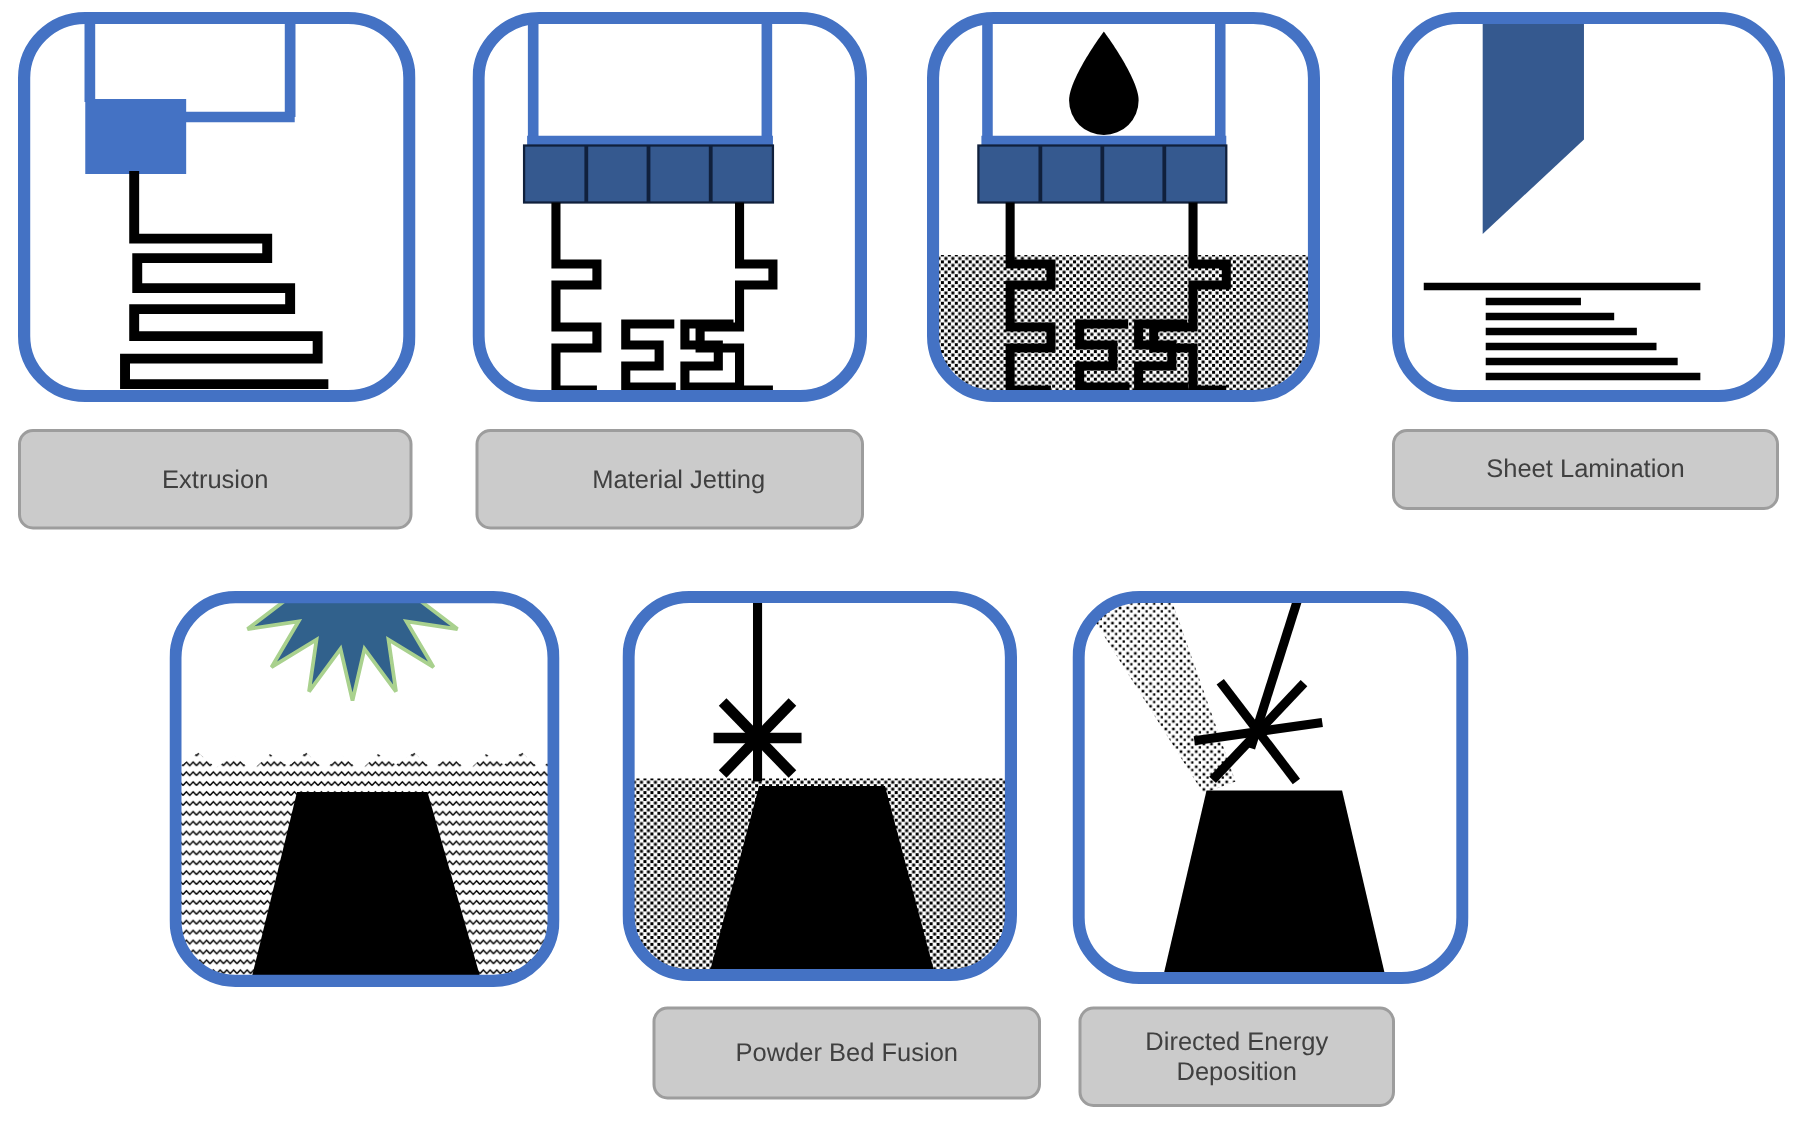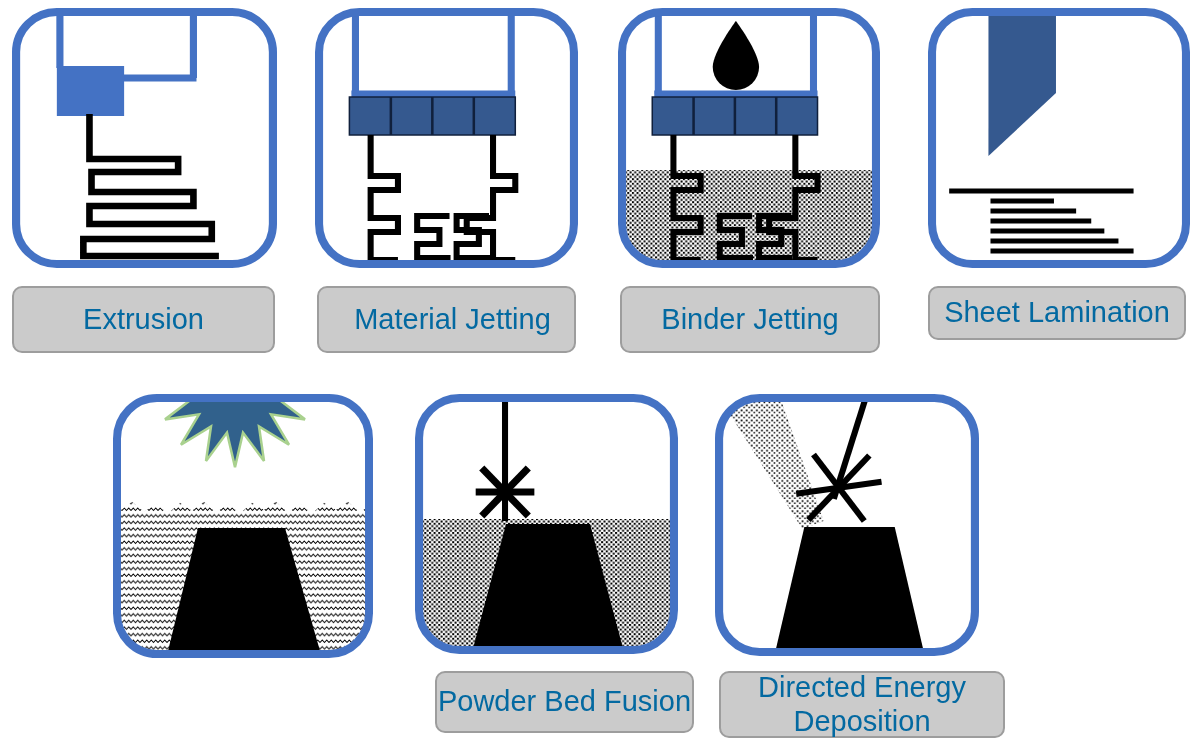--- a/index.html
+++ b/index.html
@@ -20,21 +20,21 @@
   .divider{stroke:#10203C;stroke-width:2.5;fill:none;}
   .ink-line{stroke:var(--ink,#000);stroke-width:6.5;fill:none;}
   .ink-chain path{stroke:var(--ink,#000);stroke-width:6;fill:none;}
   .ink-thin{stroke:var(--ink,#000);stroke-width:5;fill:none;}
   .ink-fill{fill:var(--ink,#000);}
   .star-line{stroke:var(--ink,#000);stroke-width:7;fill:none;stroke-linecap:butt;}
   .beam{stroke:var(--ink,#000);stroke-width:6;fill:none;}
   .sun{fill:var(--sun_fill,#31618C);stroke:var(--sun_outline,#A9D18E);stroke-width:2.5;}
   .plabel{position:absolute;background:var(--label_bg,#CBCBCB);border:2px solid var(--label_border,#9D9D9D);
     border-radius:10px;display:flex;align-items:center;justify-content:center;text-align:center;
-    font-size:29px;line-height:1.15;color:#0369a1;box-sizing:border-box;}
+    font-size:17px;line-height:1.15;color:#404040;box-sizing:border-box;}
   .copyright{position:absolute;font-size:21px;color:#000;}
 </style>
 </head>
 <body>
 
 <div class="canvas">
 
   <svg width="0" height="0" style="position:absolute" aria-hidden="true">
     <defs>
       <clipPath id="tileclip">
@@ -128,23 +128,20 @@
       <rect class="tile-frame" x="4" y="4" width="252" height="252" rx="40"></rect>
     </svg>
   </div>
 
   <div class="plabel" style="left:12px;top:286px;width:263px;height:67px;">
     <span>Extrusion</span>
   </div>
   <div class="plabel" style="left:317px;top:286px;width:259px;height:67px;padding-left:12px;">
     <span>Material Jetting</span>
   </div>
-  <div class="plabel" style="left:620px;top:286px;width:260px;height:67px;">
-    <span>Binder Jetting</span>
-  </div>
   <div class="plabel" style="left:928px;top:286px;width:258px;height:54px;">
     <span>Sheet Lamination</span>
   </div>
 
   <div class="tile" style="left:113px;top:394px;width:260px;height:264px;">
     <svg viewBox="0 0 260 260" preserveAspectRatio="none">
       <rect class="tile-bg" x="4" y="4" width="252" height="252" rx="40"></rect>
       <g clip-path="url(#tileclip)">
         <path fill="url(#waves)" d="M7,115 L19,106 L31,116 L43,108 L55,118 L67,107 L79,115 L91,106 L103,117 L115,108 L127,118 L139,107 L151,114 L163,106 L175,117 L187,108 L199,118 L211,107 L223,114 L235,106 L247,117 L253,112 L253,253 L7,253 Z"></path>
         <polygon class="ink-fill" points="85,132 172,132 207,253 55,253"></polygon>
@@ -184,18 +181,18 @@
           <path class="beam" d="M152,61 L92,125"></path>
         </g>
       </g>
       <rect class="tile-frame" x="4" y="4" width="252" height="252" rx="40"></rect>
     </svg>
   </div>
 
   <div class="plabel" style="left:435px;top:671px;width:259px;height:62px;">
     <span>Powder Bed Fusion</span>
   </div>
-  <div class="plabel" style="left:719px;top:671px;width:286px;height:67px;padding:0 28px;">
+  <div class="plabel" style="left:719px;top:671px;width:211px;height:67px;padding:0 28px;">
     <span>Directed Energy Deposition</span>
   </div>
 
 
 </div>
 
 </body></html>

